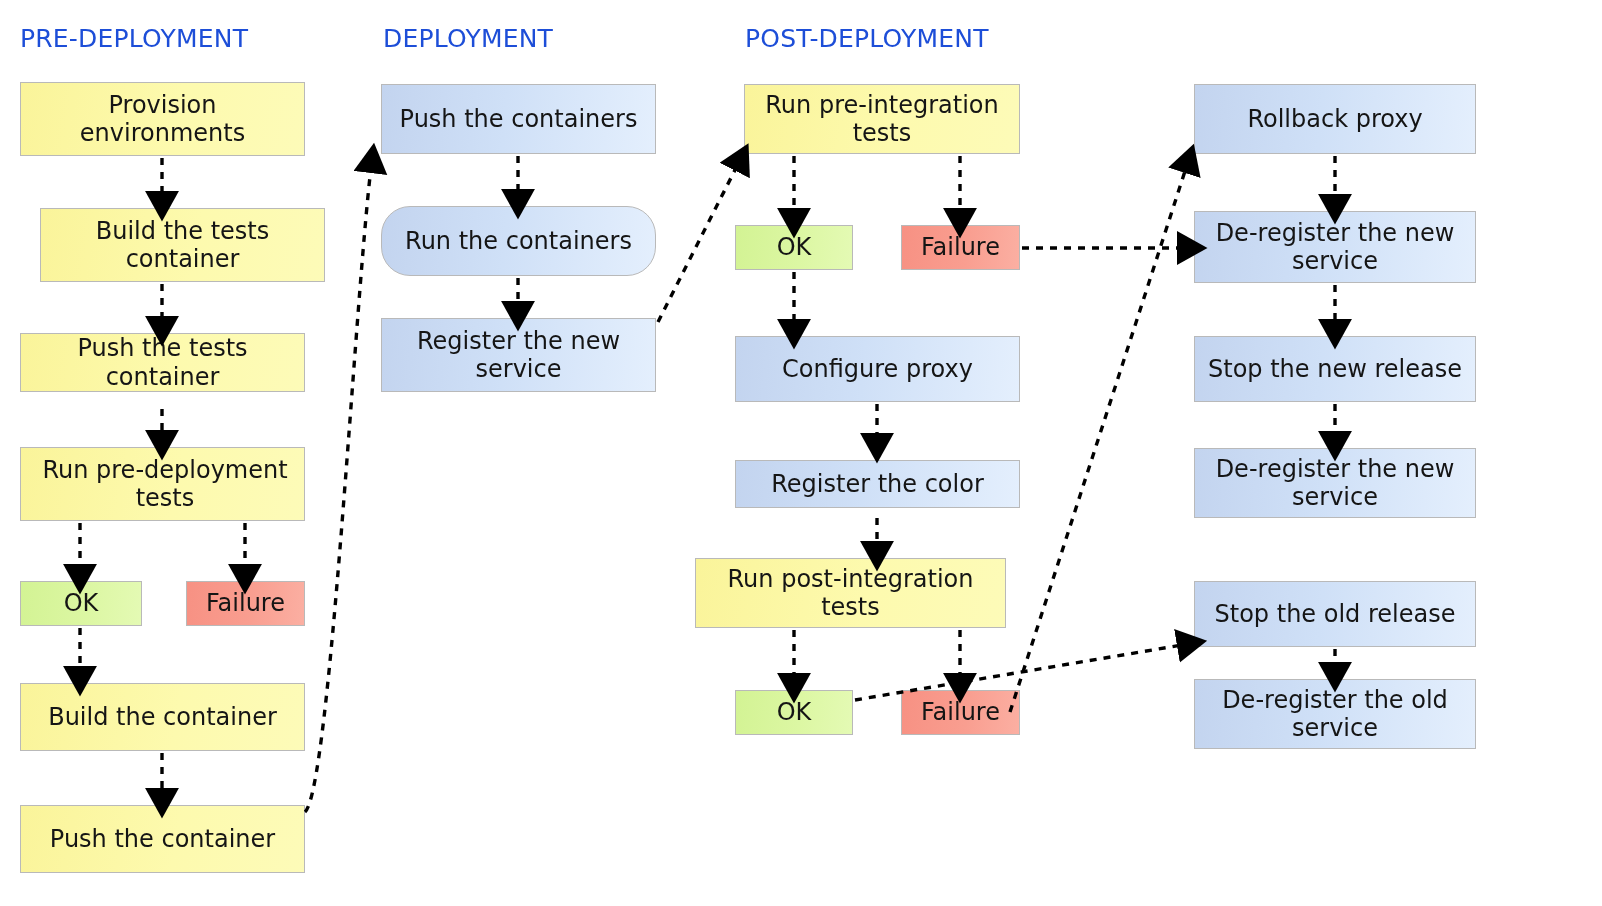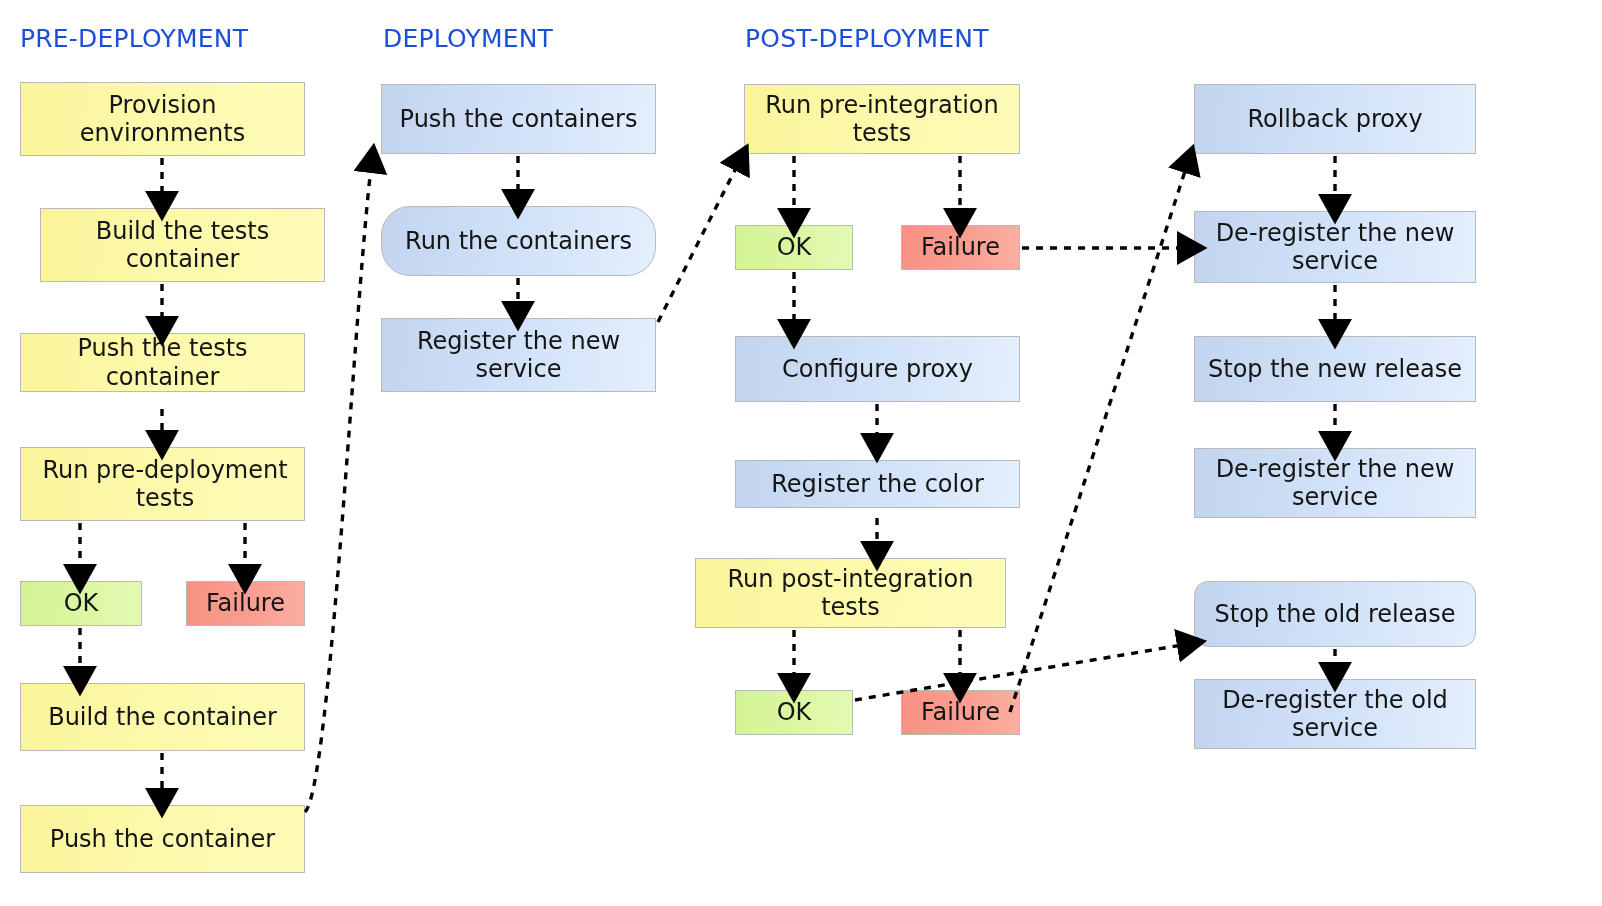--- a/index.html
+++ b/index.html
@@ -101,21 +101,21 @@
 tests</div>
   <div class="node fill-green" style="left:735px; top:690px; width:118px; height:45px;">OK</div>
   <div class="node fill-red" style="left:901px; top:690px; width:119px; height:45px;">Failure</div>
 
   <div class="node fill-blue" style="left:1194px; top:84px; width:282px; height:70px;">Rollback proxy</div>
   <div class="node fill-blue" style="left:1194px; top:211px; width:282px; height:72px;">De-register the new
 service</div>
   <div class="node fill-blue" style="left:1194px; top:336px; width:282px; height:66px;">Stop the new release</div>
   <div class="node fill-blue" style="left:1194px; top:448px; width:282px; height:70px;">De-register the new
 service</div>
-  <div class="node fill-blue" style="left:1194px; top:581px; width:282px; height:66px;border-radius:14px;">Stop the old release</div>
+  <div class="node fill-blue" style="left:1194px; top:581px; width:282px; height:66px;">Stop the old release</div>
   <div class="node fill-blue" style="left:1194px; top:679px; width:282px; height:70px;">De-register the old
 service</div>
 
   <svg id="arrows" viewBox="0 0 1602 906">
     <defs>
       <marker id="ah" markerWidth="11" markerHeight="11" refX="1.5" refY="5" orient="auto" markerUnits="strokeWidth">
         <path d="M0,0 L9,5 L0,10 Z" fill="#000000"></path>
       </marker>
     </defs>
     <g stroke="#000000" stroke-width="3.4" stroke-dasharray="7,7" fill="none" marker-end="url(#ah)">

